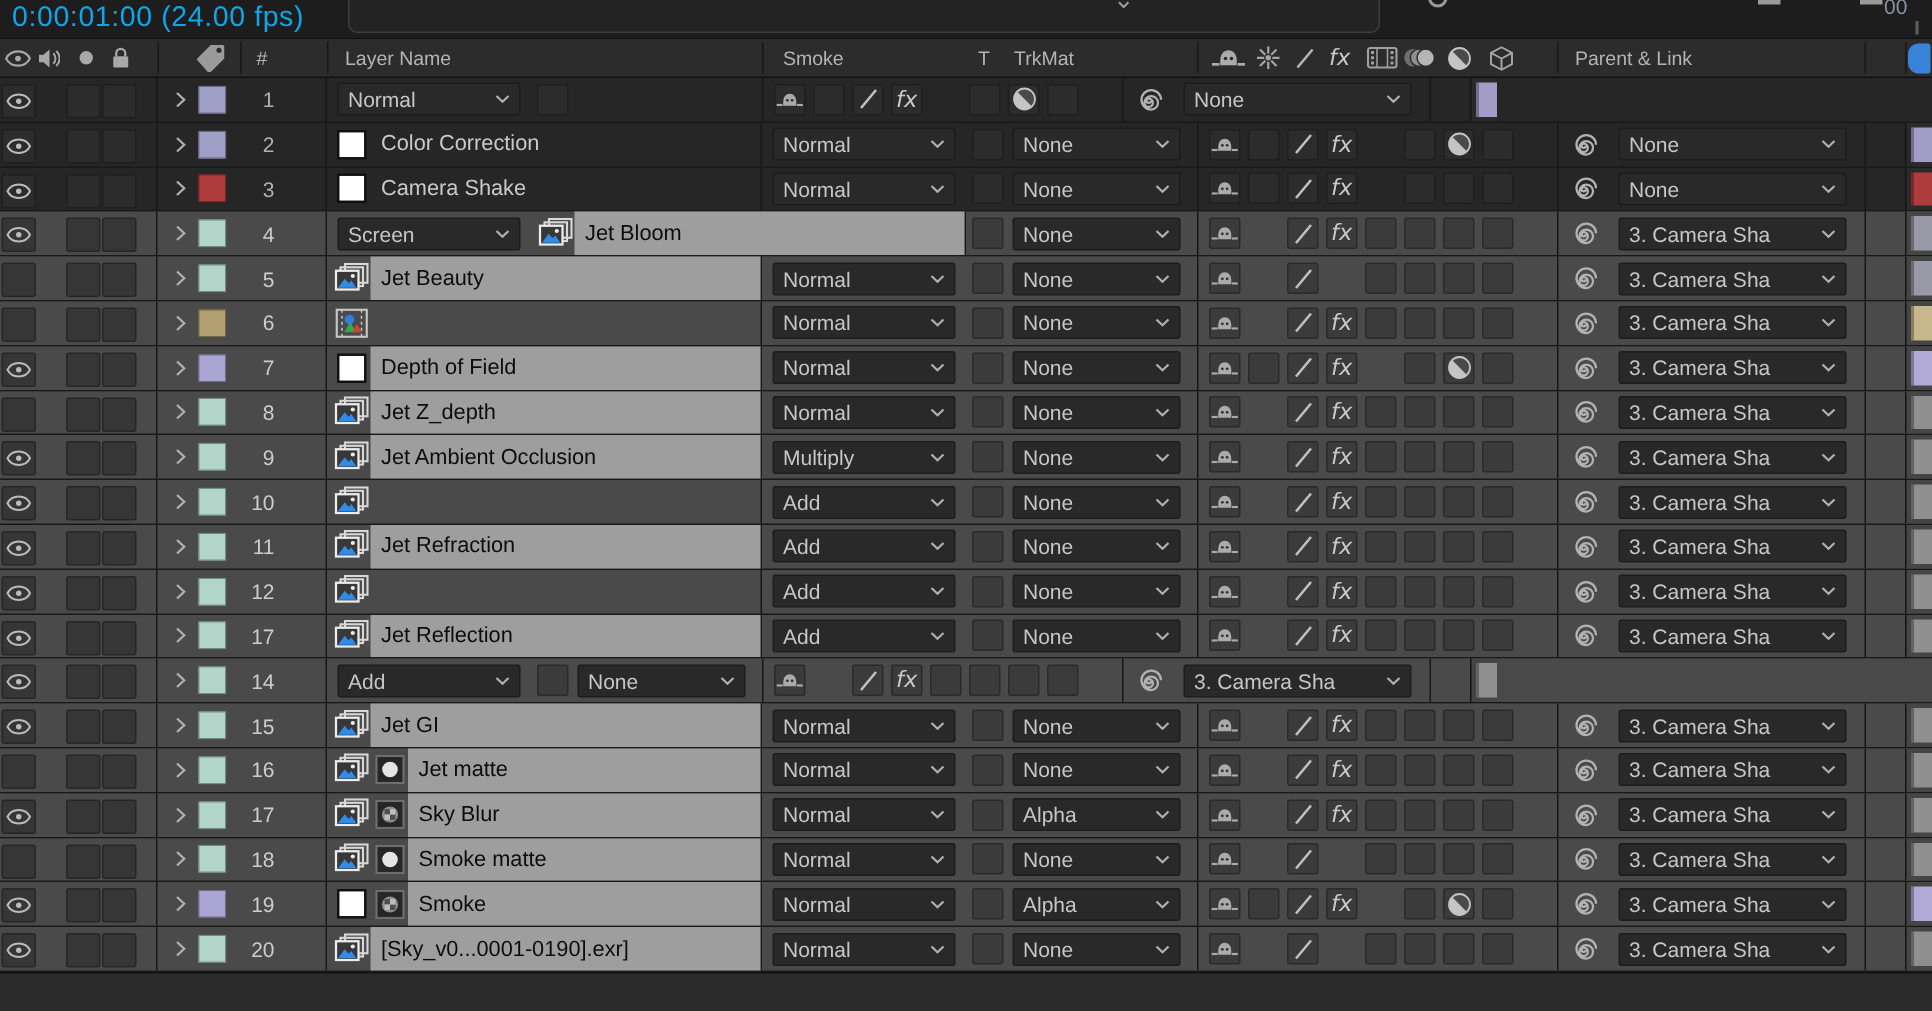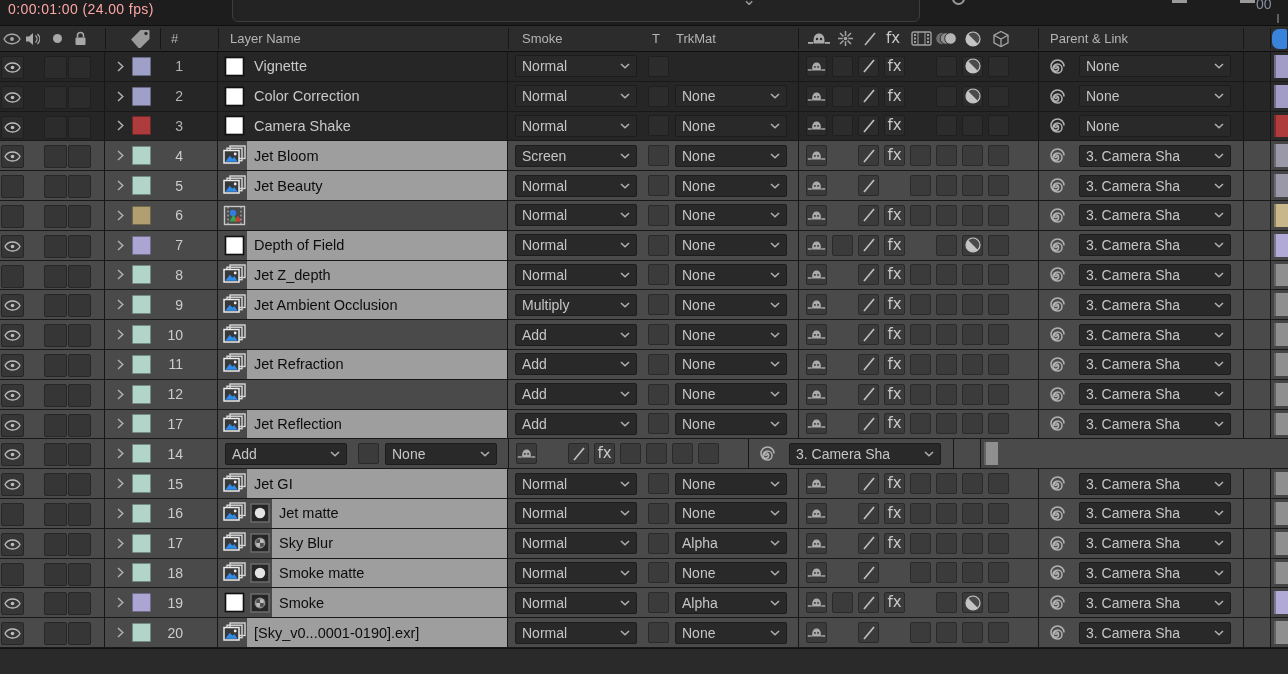--- a/index.html
+++ b/index.html
@@ -1,20 +1,20 @@
 <!DOCTYPE html>
 <html><head>
 <meta charset="utf-8">
 <style>
   html,body{margin:0;padding:0;background:#1a1a1a;font-family:"Liberation Sans",sans-serif;}
   .stage{position:relative;width:1288px;height:674px;background:#282828;overflow:hidden;}
 
   
   .topbar{position:absolute;top:0;left:0;width:1288px;height:25px;background:#1d1d1d;overflow:hidden;}
-  .timecode{position:absolute;left:8px;top:1px;font-size:14px;letter-spacing:.4px;color:#fca5a5;}
+  .timecode{position:absolute;left:8px;top:1px;font-size:19px;letter-spacing:.4px;color:#0ea5e9;}
   .minipanel{position:absolute;left:232px;top:-8px;width:688px;height:30px;background:#232323;border:1px solid #3d3d3d;border-radius:0 0 6px 6px;box-sizing:border-box;}
   .pg{position:absolute;color:#9a9a9a;}
   .pg-chev{left:742px;top:-11px;font-size:17px;}
   .pg-orb{left:952px;top:-8px;width:13px;height:13px;border:2px solid #9a9a9a;border-radius:50%;box-sizing:border-box;}
   .pg-bars1{left:1172px;top:0px;width:15px;height:3px;background:#9a9a9a;}
   .pg-bars2{left:1240px;top:0px;width:15px;height:3px;background:#9a9a9a;}
   .ruler-frag{position:absolute;left:1256px;top:-4px;font-size:14px;color:#8590a3;}
   .ruler-tick{position:absolute;left:1277px;top:14px;width:2px;height:9px;background:#5f5f5f;}
 
   
@@ -67,21 +67,21 @@
   .dd-trk{width:112px;}
   .dd-parent{width:152px;margin-left:13px;}
 
   .tbox{width:19px;height:19px;border-radius:2px;}
   .unsel .tbox{background:#2c2c2c;border:1px solid #1f1f1f;}
   .sel .tbox{background:#3b3b3b;border:1px solid #2a2a2a;}
 
   .sbox{width:21px;height:21px;margin-right:5px;border-radius:2px;display:flex;align-items:center;justify-content:center;flex:0 0 21px;}
   .unsel .sbox.on{background:#2c2c2c;border:1px solid #1f1f1f;box-sizing:border-box;}
   .sel .sbox.on{background:#3b3b3b;border:1px solid #2a2a2a;box-sizing:border-box;}
-  .fxg{font-size:15px;color:#c9c9c9;font-family:"DejaVu Sans",sans-serif;line-height:1;}
+  .fxg{font-style:italic;font-size:15px;color:#c9c9c9;font-family:"DejaVu Sans",sans-serif;line-height:1;}
   .whip{margin-left:10px;display:flex;}
 
   .bottomstrip{position:absolute;top:648px;left:0;width:1288px;height:26px;background:#2a2a2a;border-top:1px solid #121212;box-sizing:border-box;}
 </style>
 </head>
 <body>
 
 <div class="stage">
 
   <div class="topbar">
@@ -220,28 +220,20 @@
         </div>
         <div class="cell c-label">
           <span class="chev">
             <svg width="7" height="11" viewBox="0 0 7 11">
               <polyline points="1,1 5.8,5.5 1,10" fill="none" stroke="#b0b0b0" stroke-width="1.5"></polyline>
             </svg>
           </span>
           <span class="swatch" style="background:#9fa0c8"></span>
           <span class="num">1</span>
         </div>
-        <div class="cell c-name">
-          <span class="licon first">
-            <svg width="21" height="21">
-              <rect x="1.5" y="1.5" width="18" height="18" fill="#ffffff" stroke="#101010" stroke-width="1.6"></rect>
-            </svg>
-          </span>
-          <span class="nm">Vignette</span>
-        </div>
         <div class="cell c-mode">
           <div class="dd dd-mode">
             <span>Normal</span>
             <svg width="10" height="6" viewBox="0 0 10 6" style="margin-left:4px;flex:0 0 10px">
               <polyline points="1,1 5,4.8 9,1" fill="none" stroke="#b0b0b0" stroke-width="1.5"></polyline>
             </svg>
           </div>
         </div>
         <div class="cell c-t">
           <div class="tbox"></div>
@@ -489,40 +481,40 @@
           <div class="avbox lock"></div>
         </div>
         <div class="cell c-label">
           <span class="chev">
             <svg width="7" height="11" viewBox="0 0 7 11">
               <polyline points="1,1 5.8,5.5 1,10" fill="none" stroke="#b0b0b0" stroke-width="1.5"></polyline>
             </svg>
           </span>
           <span class="swatch" style="background:#b2d5c9"></span>
           <span class="num">4</span>
+        </div>
+        <div class="cell c-mode">
+          <div class="dd dd-mode">
+            <span>Screen</span>
+            <svg width="10" height="6" viewBox="0 0 10 6" style="margin-left:4px;flex:0 0 10px">
+              <polyline points="1,1 5,4.8 9,1" fill="none" stroke="#b0b0b0" stroke-width="1.5"></polyline>
+            </svg>
+          </div>
         </div>
         <div class="cell c-name">
           <span class="licon first">
             <svg width="25" height="22" viewBox="0 0 25 22">
               <rect x="8" y="1" width="15" height="12.5" fill="none" stroke="#d8d8d8" stroke-width="1.4"></rect>
               <rect x="5" y="3.2" width="15" height="12.5" fill="none" stroke="#d8d8d8" stroke-width="1.4"></rect>
               <rect x="2" y="5.5" width="15" height="12.5" fill="#383838" stroke="#ececec" stroke-width="1.5"></rect>
               <circle cx="13.2" cy="9" r="1.4" fill="#ececec"></circle>
               <path d="M3.3 16.8 7.8 10.8 10.4 13.8 12.2 12 15.6 16.8Z" fill="#2f8ce8"></path>
             </svg>
           </span>
           <span class="nm hl">Jet Bloom</span>
-        </div>
-        <div class="cell c-mode">
-          <div class="dd dd-mode">
-            <span>Screen</span>
-            <svg width="10" height="6" viewBox="0 0 10 6" style="margin-left:4px;flex:0 0 10px">
-              <polyline points="1,1 5,4.8 9,1" fill="none" stroke="#b0b0b0" stroke-width="1.5"></polyline>
-            </svg>
-          </div>
         </div>
         <div class="cell c-t">
           <div class="tbox"></div>
         </div>
         <div class="cell c-trk">
           <div class="dd dd-trk">
             <span>None</span>
             <svg width="10" height="6" viewBox="0 0 10 6" style="margin-left:4px;flex:0 0 10px">
               <polyline points="1,1 5,4.8 9,1" fill="none" stroke="#b0b0b0" stroke-width="1.5"></polyline>
             </svg>

